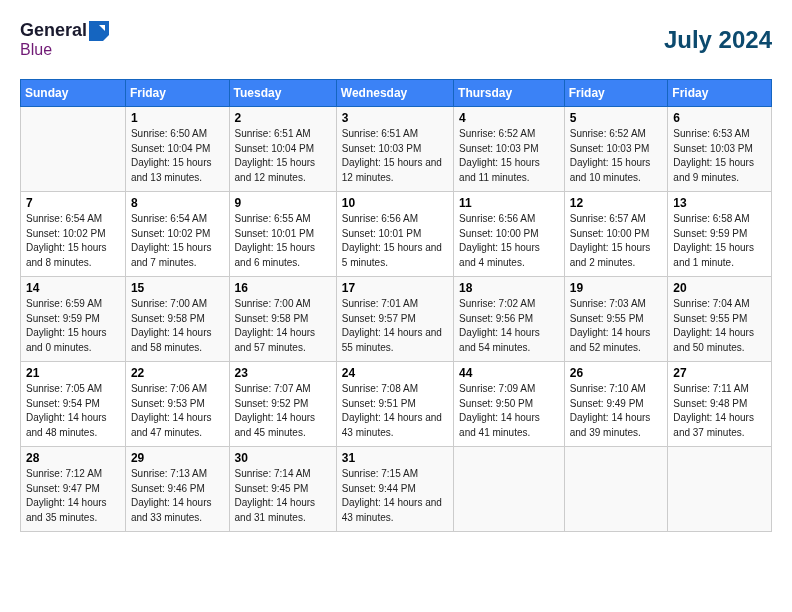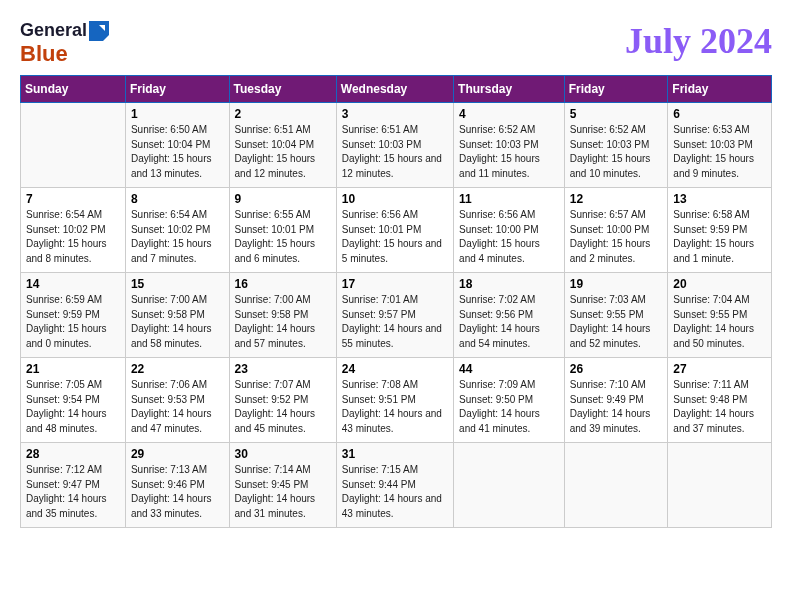--- a/index.html
+++ b/index.html
@@ -6,48 +6,47 @@
     body {
       font-family: Arial, sans-serif;
       background: #fff;
       width: 792px;
       min-height: 612px;
       padding: 20px;
     }
     .header-section {
       display: flex;
       justify-content: space-between;
-      align-items: flex-start;
-      margin-bottom: 8px;
+      align-items: center;
+      margin-bottom: 20px;
     }
     .logo {
       display: flex;
       flex-direction: column;
       align-items: flex-start;
     }
     .title-section {
       text-align: right;
     }
     .month-title {
-      font-size: 36px;
+      font-size: 24px;
       font-weight: bold;
-      color: #8b5cf6;
-      font-family: Liberation Serif, serif;
+      color: #0c4a6e;
     }
     .location-title {
       font-size: 16px;
       color: #333;
     }
     table {
       width: 100%;
       border-collapse: collapse;
       font-size: 11px;
     }
     thead tr th {
-      background-color: #701a75;
+      background-color: #3b82f6;
       color: #fff;
       padding: 6px 4px;
       text-align: left;
       font-size: 12px;
       font-weight: bold;
       border: 1px solid #1565c0;
     }
     tbody tr td {
       border: 1px solid #ccc;
       padding: 4px 5px;
@@ -78,21 +77,21 @@
 <div class="header-section">
   <div class="logo">
     <div style="display:flex;align-items:center;">
       <span style="font-size:18px;font-weight:bold;color:#1a1a2e;">General</span>
       <svg width="20" height="20" viewBox="0 0 20 20" style="margin-left:2px;">
         <polygon points="0,0 20,0 20,14 14,20 0,20" fill="#1565c0"></polygon>
         <polygon points="10,4 16,4 16,10" fill="white"></polygon>
       </svg>
     </div>
     <div>
-      <span style="font-size:22px;font-weight:bold;color:#c2410c;">Blue</span>
+      <span style="font-size:16px;font-weight:normal;color:#701a75;">Blue</span>
     </div>
   </div>
   <div class="title-section">
     <div class="month-title">July 2024</div>
   </div>
 </div>
 
 <table>
   <thead>
     <tr>

